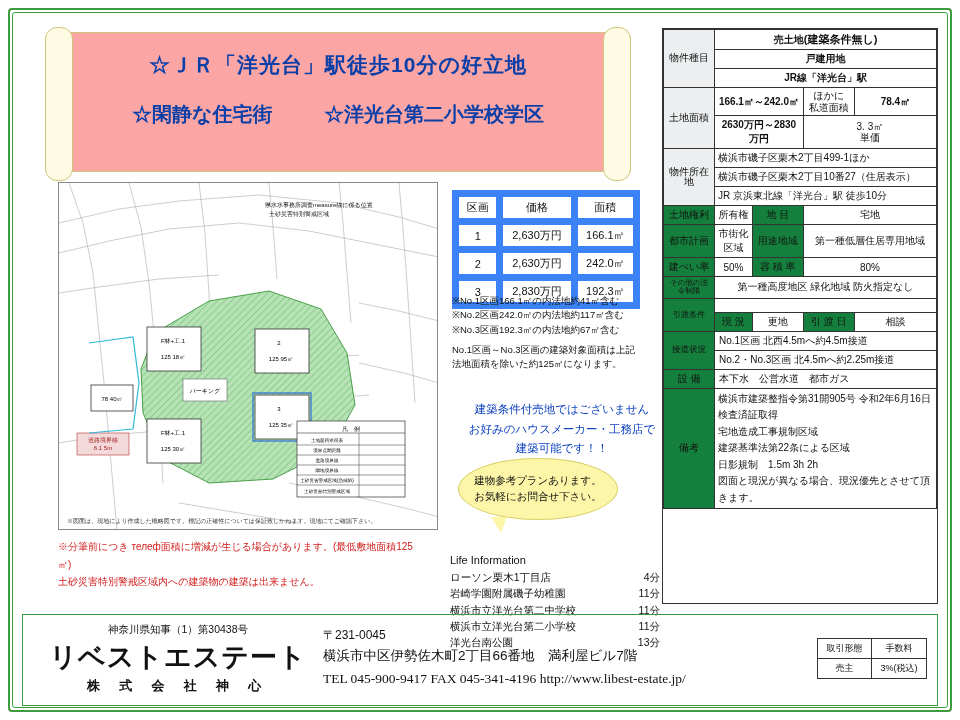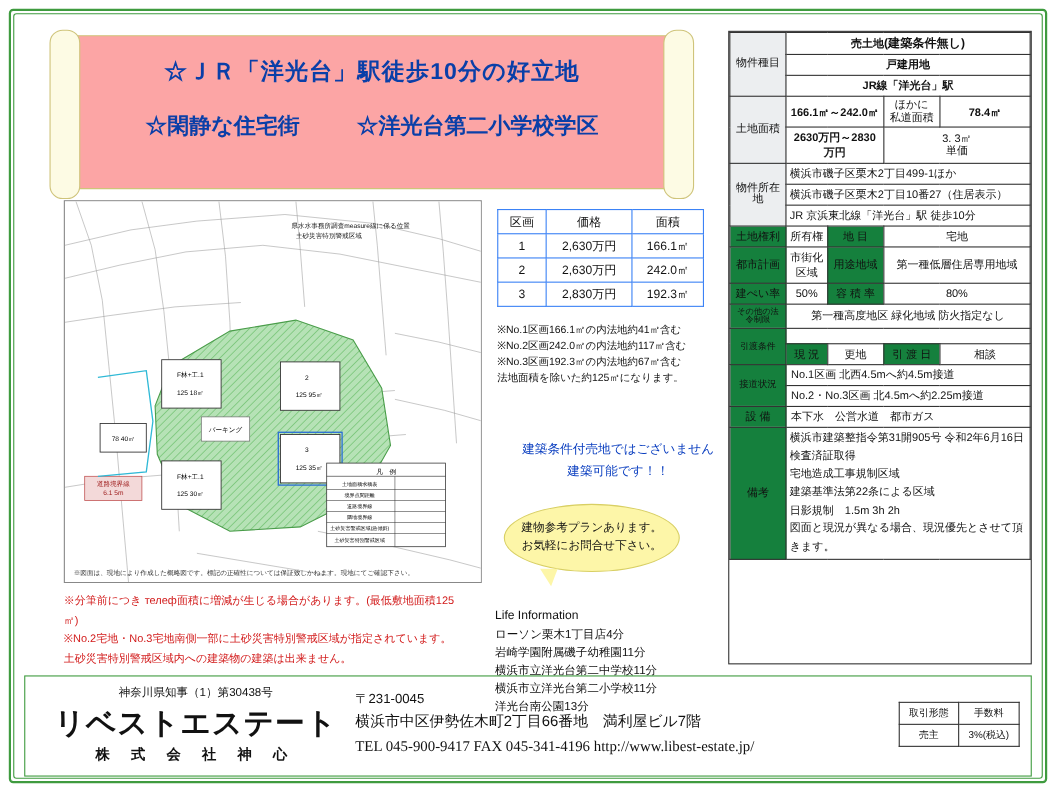--- a/index.html
+++ b/index.html
@@ -59,21 +59,21 @@
     border:1px solid #888; background:#fff; overflow:hidden;
   }
   .map svg { display:block; }
 
   
   .price-table {
     position:absolute; left:430px; top:168px; width:188px;
     border-collapse:collapse; font-size:11px;
   }
   .price-table th, .price-table td {
-    border:1px solid #3b82f6; text-align:center; padding:3px 6px; background:#fff;
+    border:7px solid #3b82f6; text-align:center; padding:3px 6px; background:#fff;
   }
   .price-table th { font-weight:normal; }
   .price-notes {
     position:absolute; left:430px; top:272px; width:196px;
     font-size:9.5px; line-height:1.5; color:#111;
   }
   .price-notes .ind { display:block; }
   .price-notes .tail { margin-top:6px; display:block; }
 
   
@@ -102,21 +102,21 @@
     position:absolute; left:36px; top:516px; width:360px;
     font-size:10px; line-height:1.75; color:#d21a1a;
   }
 
   
   .life {
     position:absolute; left:428px; top:532px; width:210px;
     font-size:10.5px; color:#111;
   }
   .life h4 { margin:0 0 3px 0; font-size:11px; font-weight:normal; }
-  .life-row { display:flex; justify-content:flex-start; line-height:1.55; }
+  .life-row { display:flex; justify-content:space-between; line-height:1.55; }
   .life-row .nm { white-space:nowrap; }
   .life-row .tm { white-space:nowrap; }
 
   
   .spec {
     position:absolute; left:640px; top:6px; width:276px; height:576px;
     border:1px solid #333;
   }
   .spec table { width:100%; border-collapse:collapse; }
   .spec td, .spec th { border:1px solid #333; font-size:10px; padding:2px 3px; vertical-align:middle; }
@@ -300,36 +300,37 @@
             <td>2,830万円</td>
             <td>192.3㎡</td>
           </tr>
         </tbody>
       </table>
 
       <div class="price-notes">
         <span class="ind">※No.1区画166.1㎡の内法地約41㎡含む</span>
         <span class="ind">※No.2区画242.0㎡の内法地約117㎡含む</span>
         <span class="ind">※No.3区画192.3㎡の内法地約67㎡含む</span>
+        <span class="tail">No.1区画～No.3区画の建築対象面積は上記</span>
         <span class="ind">法地面積を除いた約125㎡になります。</span>
       </div>
 
       <div class="blue-text">
         <div>建築条件付売地ではございません</div>
+        <div>お好みのハウスメーカー・工務店で</div>
         <div class="l3">建築可能です！！</div>
       </div>
 
       <div class="bubble">
         <div>建物参考プランあります。</div>
         <div>お気軽にお問合せ下さい。</div>
       </div>
 
       <div class="red-notes">
         <div>※分筆前につき телеф面積に増減が生じる場合があります。(最低敷地面積125㎡)</div>
-        <div>※No.2宅地・No.3宅地南側一部に土砂災害特別警戒区域が指定されています。</div>
         <div>土砂災害特別警戒区域内への建築物の建築は出来ません。</div>
       </div>
 
       <div class="life">
         <h4>Life Information</h4>
         <div class="life-row">
           <span class="nm">ローソン栗木1丁目店</span>
           <span class="tm">4分</span>
         </div>
         <div class="life-row">

